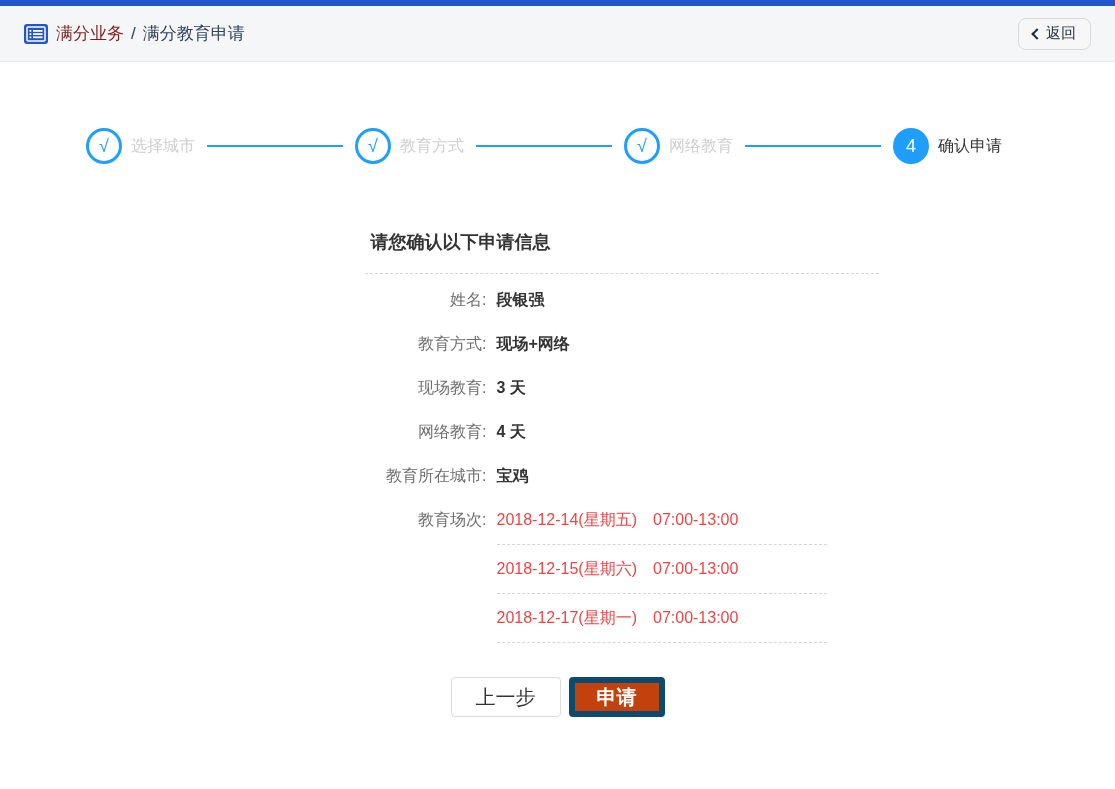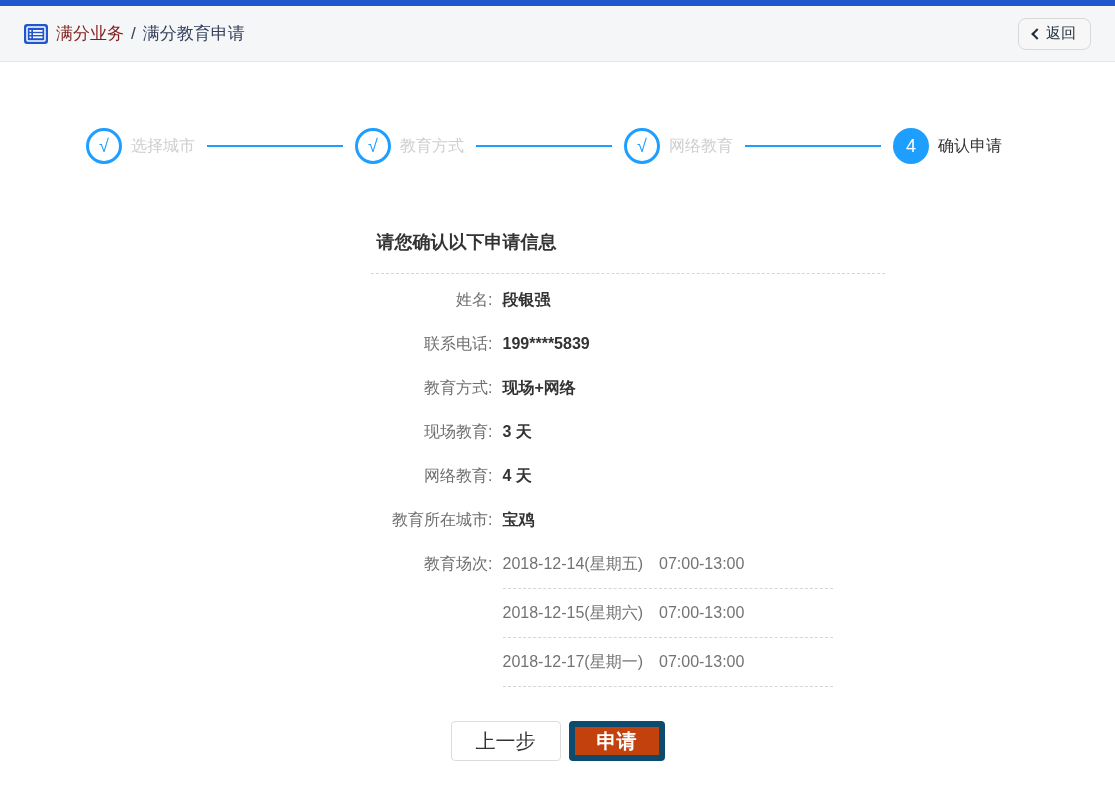--- a/index.html
+++ b/index.html
@@ -29,31 +29,31 @@
   .step-circle { width: 36px; height: 36px; border-radius: 50%; display: flex;
     align-items: center; justify-content: center; font-size: 18px; flex: none; }
   .step--done .step-circle { border: 3px solid #1E9FFF; background: #fff; color: #1E9FFF; }
   .step--done .step-label { color: #cfcfcf; }
   .step--active .step-circle { background: #1E9FFF; color: #fff; }
   .step--active .step-label { color: #333; }
   .step-label { font-size: 16px; margin-left: 9px; }
   .step-line { flex: 1; height: 2px; background: #1E9FFF; margin: 0 12px; }
 
   
-  .panel { width: 514px; margin: 66px auto 0; position: relative; left: 70px; }
+  .panel { width: 514px; margin: 66px auto 0; position: relative; left: 64px; }
   .panel-title { font-size: 18px; font-weight: bold; color: #333;
     padding: 0 0 19px 6px; border-bottom: 1px dashed #d6d6d6; }
   .fields { margin-top: 12px; }
   .field-row { display: flex; align-items: flex-start; font-size: 16px;
     margin-bottom: 16px; line-height: 28px; }
   .field-label { width: 122px; text-align: right; color: #6f6f6f; flex: none;
     margin-right: 10px; }
   .field-value { color: #333; font-weight: bold; }
   .sessions { flex: 1; }
-  .session { display: flex; gap: 16px; color: #737373; width: 330px;
+  .session { display: flex; gap: 16px; color: #ef4444; width: 330px;
     padding-bottom: 10px; border-bottom: 1px dashed #d6d6d6; margin-bottom: 10px; }
 
   
   .actions { display: flex; justify-content: center; gap: 8px; margin-top: 24px; }
   .btn { height: 40px; border-radius: 4px; font-size: 20px; cursor: pointer;
     font-family: "Liberation Sans", "DejaVu Sans", sans-serif; }
   .btn-prev { width: 110px; background: #fff; border: 1px solid #dcdcdc; color: #333; }
   .btn-apply { width: 96px; background: #c2410c; border: 6px solid #0c4a6e;
     color: #fff; font-weight: bold; }
 </style>
@@ -110,24 +110,20 @@
 
 <div class="panel">
   <div class="panel-title">请您确认以下申请信息</div>
 
   <div class="fields">
     <div class="field-row">
       <span class="field-label">姓名:</span>
       <span class="field-value">段银强</span>
     </div>
     <div class="field-row">
-      <span class="field-label">联系电话:</span>
-      <span class="field-value">199****5839</span>
-    </div>
-    <div class="field-row">
       <span class="field-label">教育方式:</span>
       <span class="field-value">现场+网络</span>
     </div>
     <div class="field-row">
       <span class="field-label">现场教育:</span>
       <span class="field-value">3 天</span>
     </div>
     <div class="field-row">
       <span class="field-label">网络教育:</span>
       <span class="field-value">4 天</span>

